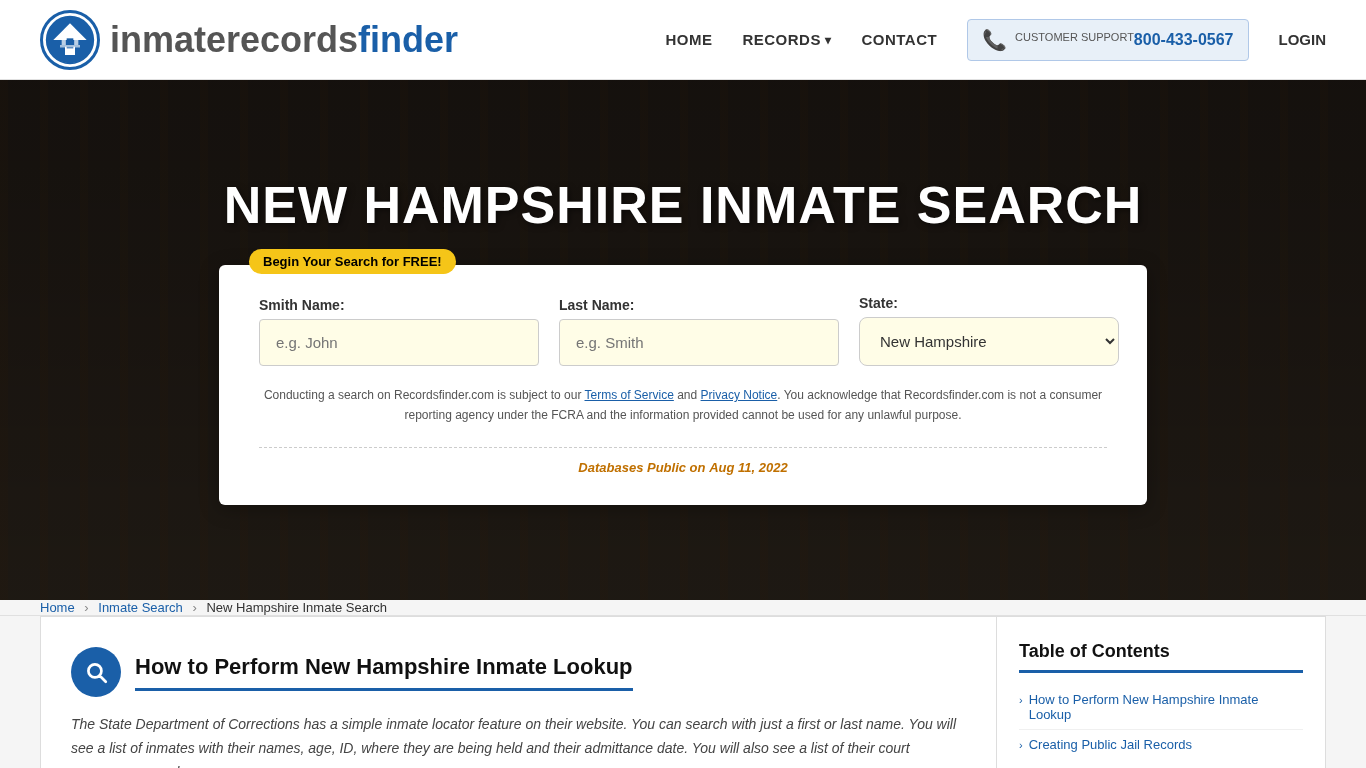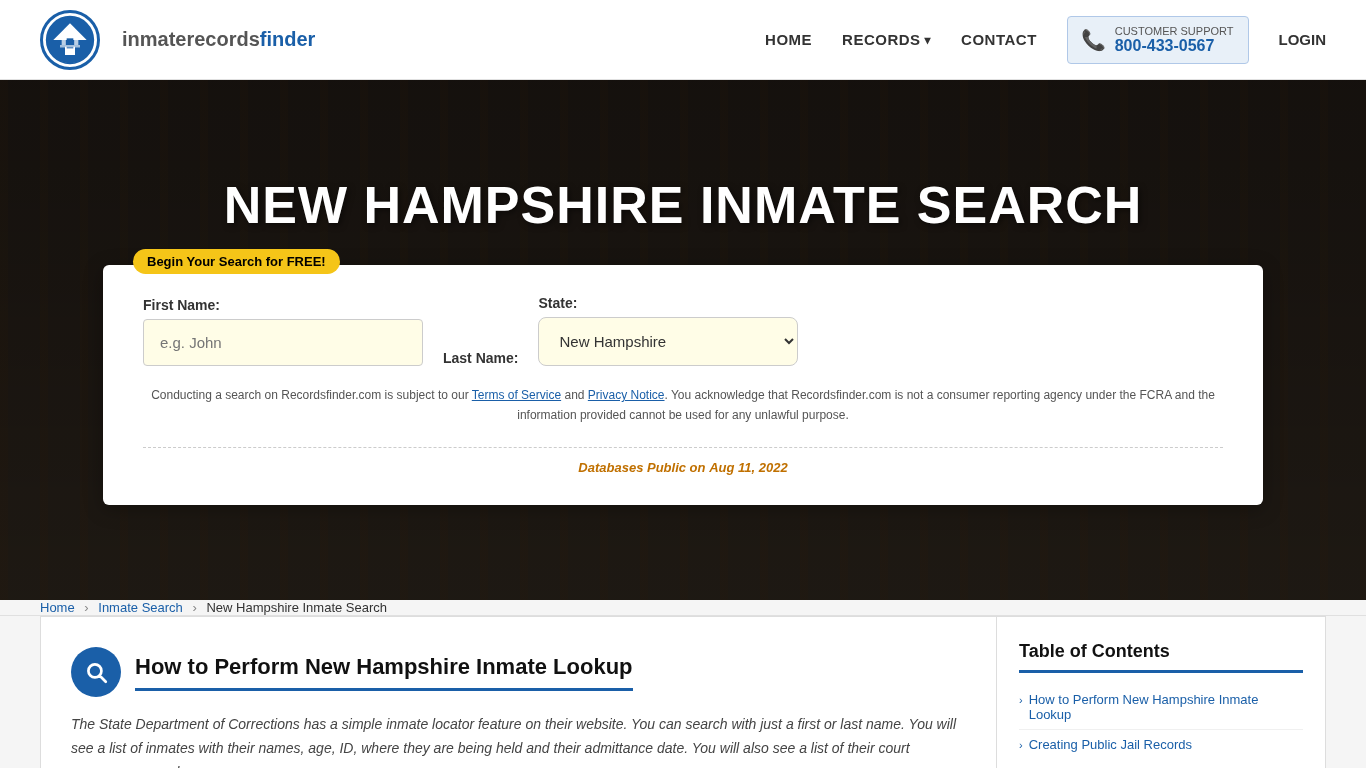--- a/index.html
+++ b/index.html
@@ -29,24 +29,23 @@
       align-items: center;
       justify-content: center;
       background: #fff;
       overflow: hidden;
     }
     .logo-circle svg {
       width: 50px;
       height: 50px;
     }
     .logo-text {
-      font-size: 20px;
+      font-size: 36px;
       color: #555;
       font-weight: 400;
-      margin-left: 12px;
     }
     .logo-text span {
       color: #1a5fa8;
       font-weight: 700;
     }
     .nav-area {
       display: flex;
       align-items: center;
       gap: 30px;
     }
@@ -75,21 +74,21 @@
       border: 1px solid #b0c8e8;
       border-radius: 4px;
       padding: 8px 14px;
     }
     .customer-support-box .phone-icon {
       font-size: 20px;
       color: #1a5fa8;
     }
     .customer-support-text {
       display: flex;
-      flex-direction: column;
+      flex-direction: row;
     }
     .customer-support-label {
       font-size: 11px;
       color: #555;
     }
     .customer-support-number {
       font-size: 16px;
       font-weight: 700;
       color: #1a5fa8;
     }
@@ -141,21 +140,21 @@
       text-transform: uppercase;
       text-align: center;
       margin-bottom: 30px;
       letter-spacing: 1px;
       text-shadow: 2px 2px 6px rgba(0,0,0,0.5);
     }
     .search-card {
       background: #fff;
       border-radius: 6px;
       padding: 30px 40px 30px 40px;
-      width: 1160px;
+      width: 928px;
       box-shadow: 0 4px 20px rgba(0,0,0,0.3);
       position: relative;
     }
     .badge {
       position: absolute;
       top: -16px;
       left: 30px;
       background: #f5c518;
       color: #000;
       font-size: 13px;
@@ -388,25 +387,26 @@
 
 <section class="hero">
   <div class="hero-bg"></div>
   <div class="hero-content">
     <h1 class="hero-title">NEW HAMPSHIRE INMATE SEARCH</h1>
     <div class="search-card">
       <div class="badge">Begin Your Search for FREE!</div>
 
       <div class="form-row">
         <div class="form-group">
-          <label>First Name:</label>
+          <label>Smith Name:</label>
           <input type="text" placeholder="e.g. John" style="">
         </div>
         <div class="form-group">
           <label>Last Name:</label>
+          <input type="text" placeholder="e.g. Smith" style="">
         </div>
         <div class="form-group">
           <label>State:</label>
           <select>
             <option>New Hampshire</option>
             <option>Alabama</option>
             <option>Alaska</option>
             <option>Arizona</option>
             <option>California</option>
             <option>Colorado</option>

